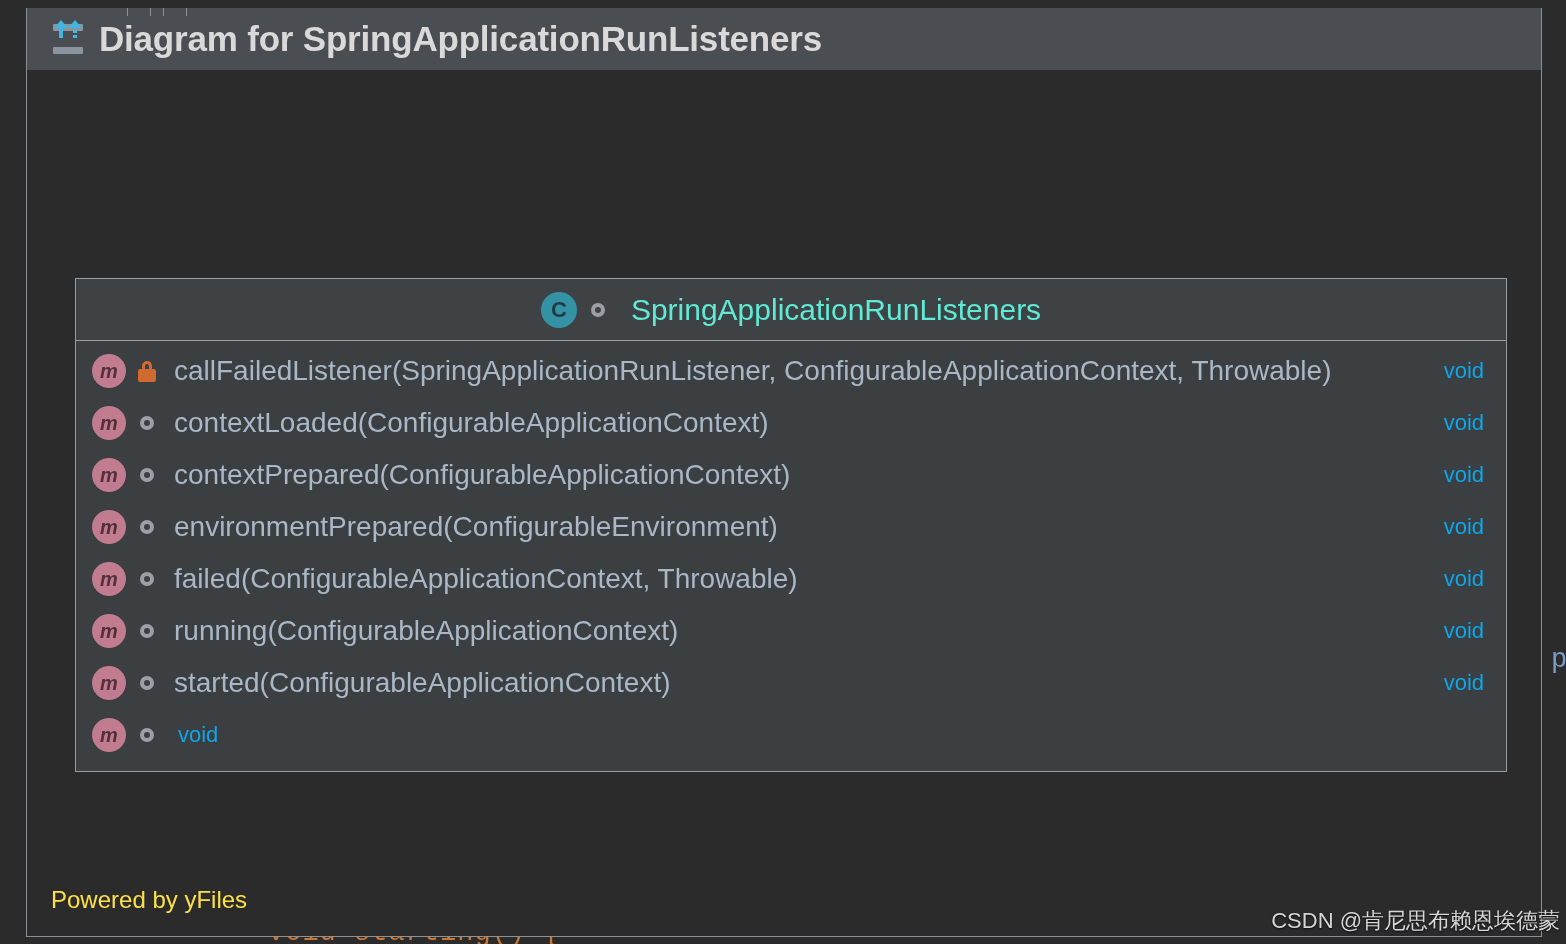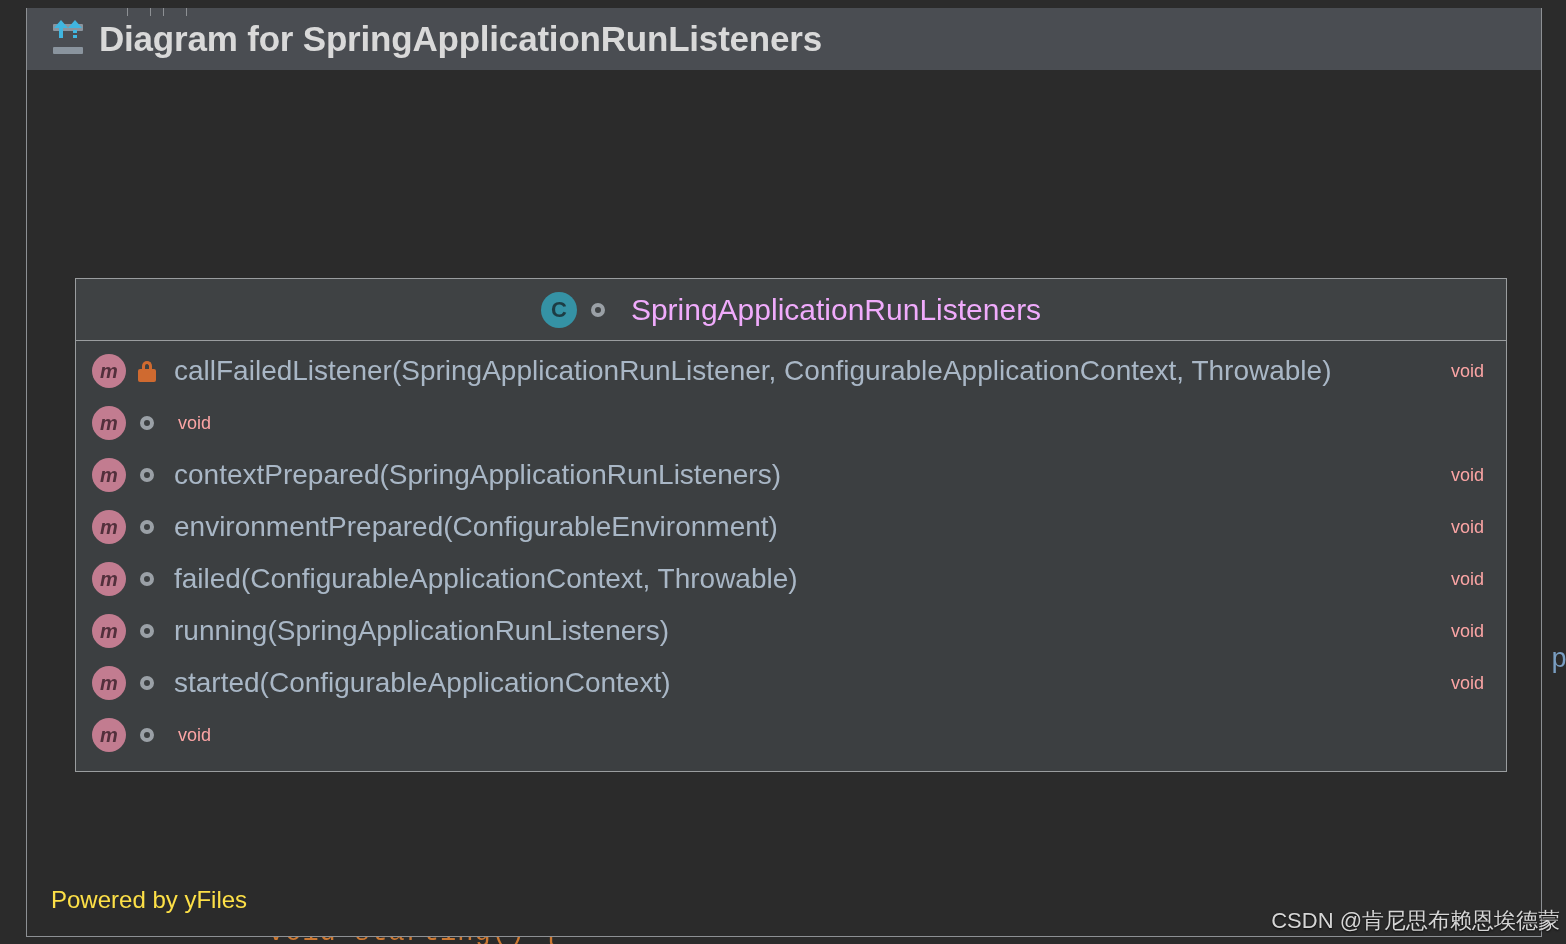--- a/index.html
+++ b/index.html
@@ -175,21 +175,21 @@
   .vis-public {
     width: 14px;
     height: 14px;
     border-radius: 50%;
     border: 4px solid #9aa0a6;
     box-sizing: border-box;
     flex: 0 0 auto;
   }
   #uml-class-title {
     font-size: 30px;
-    color: #f0abfc;
+    color: #5eead4;
     margin-left: 26px;
     white-space: nowrap;
   }
 
   #uml-members { padding: 4px 0 10px 0; }
   .member-row {
     display: flex;
     align-items: center;
     height: 52px;
     padding: 0 22px 0 16px;
@@ -244,22 +244,22 @@
   }
   .member-signature {
     font-size: 28px;
     color: #a9b7c6;
     margin-left: 12px;
     white-space: nowrap;
     flex: 1 1 auto;
     overflow: hidden;
   }
   .member-type {
-    font-size: 18px;
-    color: #fca5a5;
+    font-size: 22px;
+    color: #0ea5e9;
     white-space: nowrap;
     flex: 0 0 auto;
     margin-left: 16px;
     text-align: right;
   }
 
   
   #yfiles-credit {
     position: absolute;
     left: 24px;
@@ -335,29 +335,30 @@
           </div>
           <div class="member-signature">callFailedListener(SpringApplicationRunListener, ConfigurableApplicationContext, Throwable)</div>
           <div class="member-type">void</div>
         </div>
 
         <div class="member-row">
           <div class="method-icon">m</div>
           <div class="vis-slot">
             <div class="vis-public"></div>
           </div>
-          <div class="member-type">void</div>
-        </div>
-
-        <div class="member-row">
-          <div class="method-icon">m</div>
-          <div class="vis-slot">
-            <div class="vis-public"></div>
-          </div>
-          <div class="member-signature">contextPrepared(SpringApplicationRunListeners)</div>
+          <div class="member-signature">contextLoaded(ConfigurableApplicationContext)</div>
+          <div class="member-type">void</div>
+        </div>
+
+        <div class="member-row">
+          <div class="method-icon">m</div>
+          <div class="vis-slot">
+            <div class="vis-public"></div>
+          </div>
+          <div class="member-signature">contextPrepared(ConfigurableApplicationContext)</div>
           <div class="member-type">void</div>
         </div>
 
         <div class="member-row">
           <div class="method-icon">m</div>
           <div class="vis-slot">
             <div class="vis-public"></div>
           </div>
           <div class="member-signature">environmentPrepared(ConfigurableEnvironment)</div>
           <div class="member-type">void</div>
@@ -370,21 +371,21 @@
           </div>
           <div class="member-signature">failed(ConfigurableApplicationContext, Throwable)</div>
           <div class="member-type">void</div>
         </div>
 
         <div class="member-row">
           <div class="method-icon">m</div>
           <div class="vis-slot">
             <div class="vis-public"></div>
           </div>
-          <div class="member-signature">running(SpringApplicationRunListeners)</div>
+          <div class="member-signature">running(ConfigurableApplicationContext)</div>
           <div class="member-type">void</div>
         </div>
 
         <div class="member-row">
           <div class="method-icon">m</div>
           <div class="vis-slot">
             <div class="vis-public"></div>
           </div>
           <div class="member-signature">started(ConfigurableApplicationContext)</div>
           <div class="member-type">void</div>

